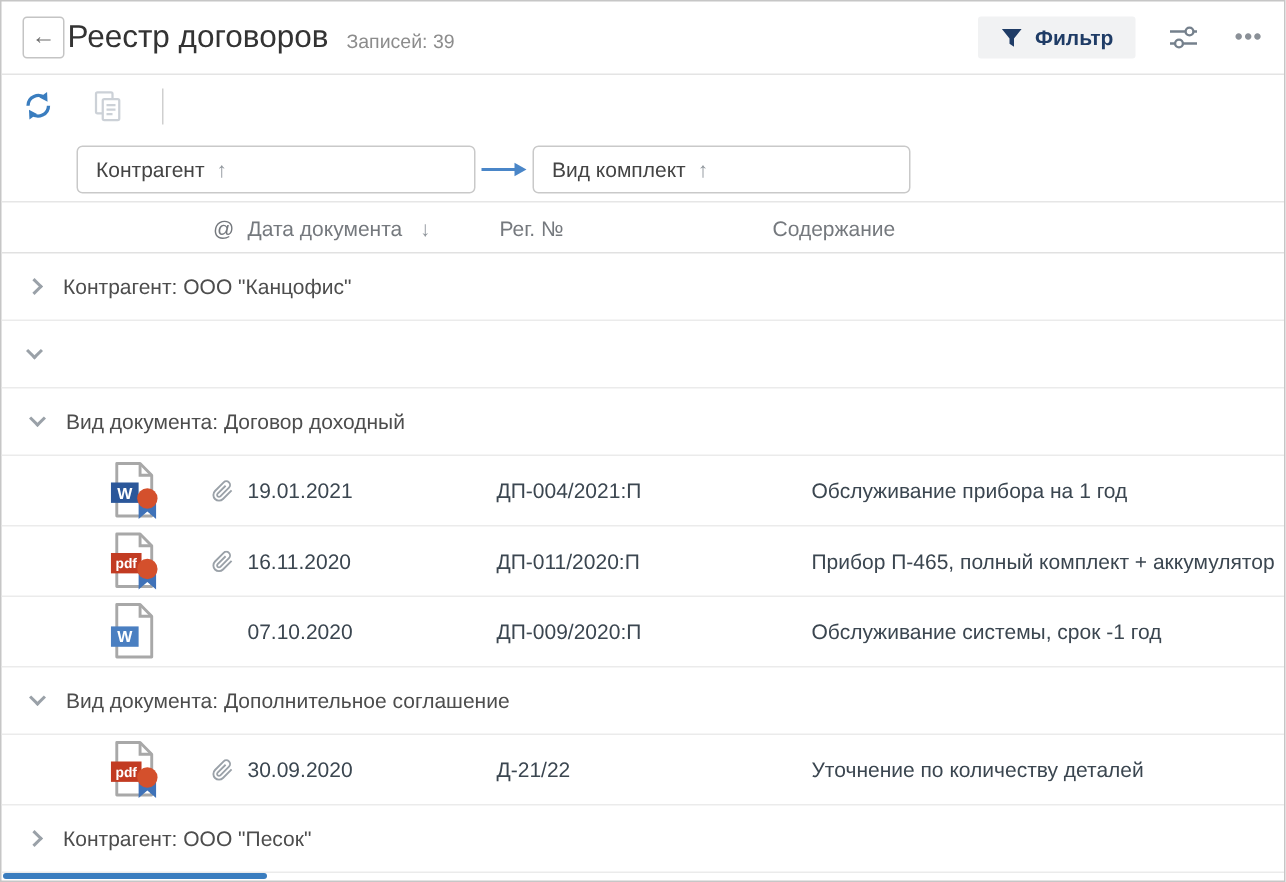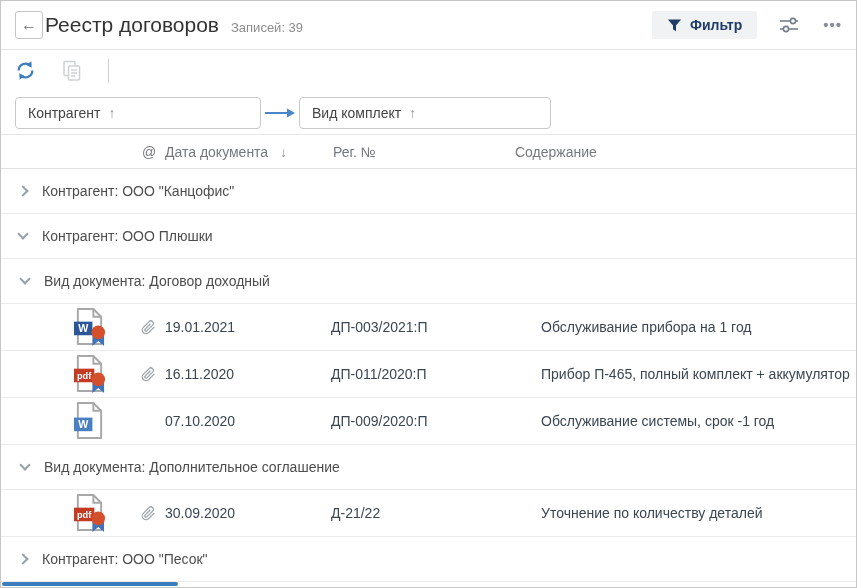--- a/index.html
+++ b/index.html
@@ -28,21 +28,21 @@
   
   .toolbar { height: 42px; border-top: 1px solid #e4e4e4; display: flex; align-items: center; padding-left: 12px; gap: 22px; }
   .tb-divider { width: 1px; height: 24px; background: #cfcfcf; margin-left: 2px; }
   
   .grouping { height: 43px; display: flex; align-items: center; padding-left: 14px; }
   .chip {
     height: 32px; border: 1px solid #c9c9c9; border-radius: 4px; background: #fff;
     display: flex; align-items: center; padding: 0 12px; font-size: 14px; color: #444;
     cursor: pointer;
   }
-  .chip-1 { width: 246px; }
+  .chip-1 { width: 266px; margin-left: 36px; }
   .chip-2 { width: 252px; }
   .sort-arrow { color: #8f959b; margin-left: 8px; font-size: 14px; }
   .chip-arrow { margin: 0 3px; display: flex; align-items: center; }
   
   .colhead {
     height: 35px; border-top: 1px solid #e6e6e6; border-bottom: 1px solid #e1e1e1;
     display: flex; align-items: center; padding-left: 141px;
     color: #75797e; font-size: 14px;
   }
   .ch-clip { width: 23px; }
@@ -154,21 +154,20 @@
 
   <div>
 
     <div class="row group g1">
       <span class="chev right"></span>
       <span class="group-label">Контрагент: ООО "Канцофис"</span>
     </div>
 
     <div class="row group g1">
       <span class="chev down"></span>
-      <span class="group-label">Контрагент: ООО Плюшки</span>
     </div>
 
     <div class="row group g2">
       <span class="chev down"></span>
       <span class="group-label">Вид документа: Договор доходный</span>
     </div>
 
     <div class="row doc">
       <div class="c-icon">
         <svg width="33" height="40" viewBox="0 0 34 41">
@@ -179,21 +178,21 @@
           <polygon points="20,28 32,28 32,40 26,35 20,40" fill="#3f72b8"></polygon>
           <circle cx="26" cy="26" r="7" fill="#d4502c"></circle>
         </svg>
       </div>
       <div class="c-clip">
         <svg width="15" height="15" viewBox="0 0 24 24" fill="none" stroke="#9aa1a8" stroke-width="2">
             <path d="M21.44 11.05l-9.19 9.19a6 6 0 0 1-8.49-8.49l9.19-9.19a4 4 0 0 1 5.66 5.66l-9.2 9.19a2 2 0 0 1-2.83-2.83l8.49-8.48"></path>
           </svg>
       </div>
       <div class="c-date">19.01.2021</div>
-      <div class="c-reg">ДП-003/2021:П</div>
+      <div class="c-reg">ДП-004/2021:П</div>
       <div class="c-content">Обслуживание прибора на 1 год</div>
     </div>
 
     <div class="row doc">
       <div class="c-icon">
         <svg width="33" height="40" viewBox="0 0 34 41">
           <path d="M5 2 h16 l8 8 v28 h-24 z" fill="#fff" stroke="#a8a8a8" stroke-width="2" stroke-linejoin="round"></path>
           <path d="M21 2 v8 h8" fill="none" stroke="#a8a8a8" stroke-width="2"></path>
           <rect x="1" y="15" width="21" height="14" fill="#c23b22"></rect>
           <text x="11.5" y="25.5" text-anchor="middle" font-size="9.5" font-weight="bold" fill="#fff" font-family="Liberation Sans, sans-serif">pdf</text>

